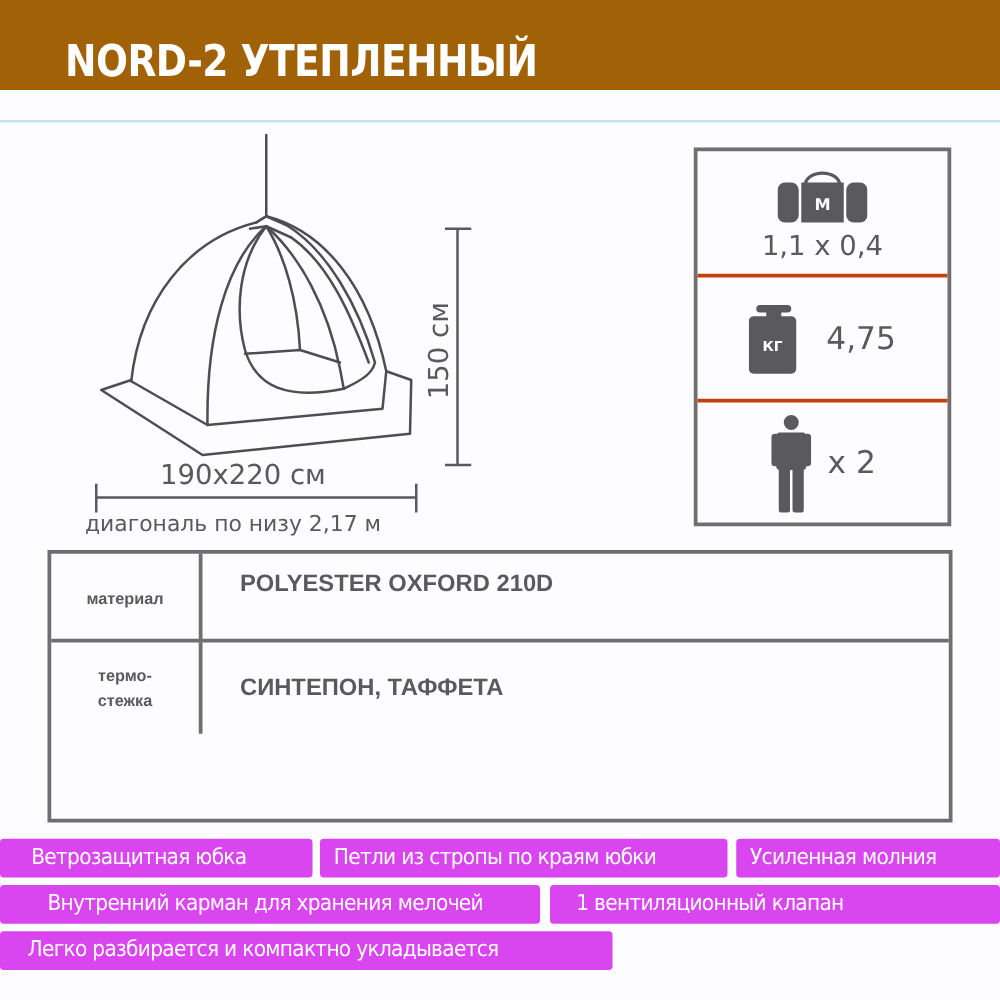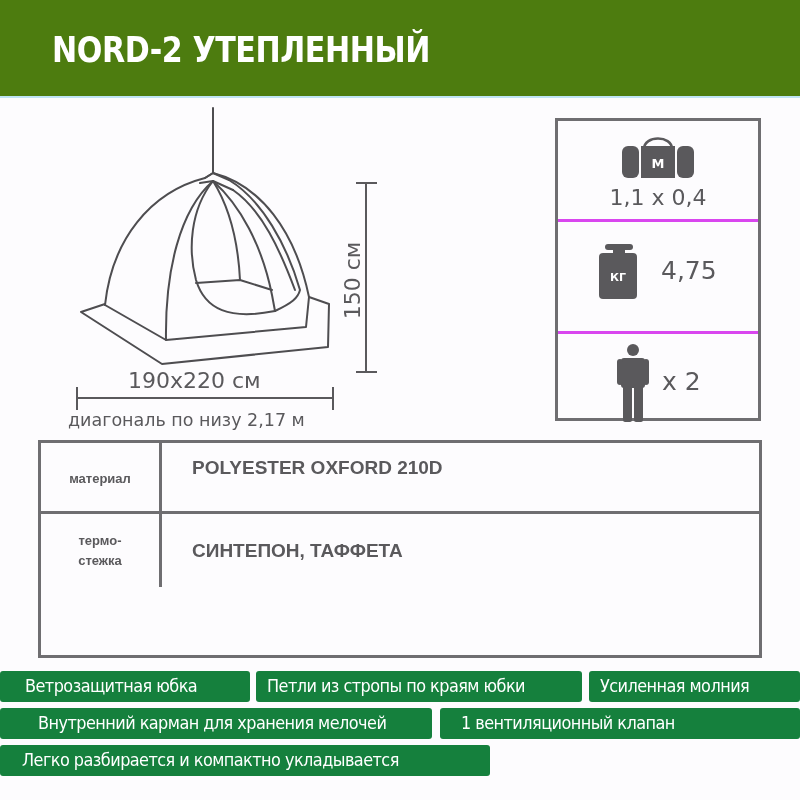--- a/index.html
+++ b/index.html
@@ -1,52 +1,52 @@
 <!DOCTYPE html>
 <html><head>
 <meta charset="utf-8">
 <style>
   * { box-sizing: border-box; margin: 0; padding: 0; }
   html, body { width: 800px; height: 800px; background: #fdfcfe; overflow: hidden; }
   body { position: relative; font-family: "Liberation Sans", sans-serif; color: #5a595c; }
 
-  .header { position: absolute; left: 0; top: 0; width: 800px; height: 96px; background: #4d7c0f; }
+  .header { position: absolute; left: 0; top: 0; width: 800px; height: 72px; background: #a16207; }
   .header .title { position: absolute; left: 52px; top: 30px; font-family: "DejaVu Sans", sans-serif; font-weight: bold; font-size: 35px; letter-spacing: -0.5px; color: #ffffff; transform: scaleX(0.86); transform-origin: left center; white-space: nowrap; }
   .header-line { position: absolute; left: 0; top: 96px; width: 800px; height: 2px; background: #bfe4f5; }
 
   .drawing { position: absolute; left: 0; top: 98px; width: 400px; height: 340px; }
   .dim-text { position: absolute; font-family: "DejaVu Sans", sans-serif; color: #5a595c; white-space: nowrap; }
   .dim-width { left: 128px; top: 270px; font-size: 22px; }
   .dim-height { left: 292px; top: 170px; font-size: 22px; transform: rotate(-90deg); transform-origin: center; width: 120px; text-align: center; }
   .dim-diag { left: 68px; top: 312px; font-size: 17.5px; }
 
   .specs { position: absolute; left: 555px; top: 118px; width: 206px; height: 303px; border: 3px solid #6f6e71; }
   .spec-cell { position: absolute; left: 0; width: 200px; height: 101px; }
-  .spec-cell + .spec-cell { border-top: 3px solid #d946ef; }
+  .spec-cell + .spec-cell { border-top: 3px solid #c2410c; }
   .spec-size { top: 0; height: 101px; }
   .spec-weight { top: 98px; height: 103px; }
-  .spec-persons { top: 198px; height: 99px; margin-top: 12px; }
+  .spec-persons { top: 198px; height: 99px; }
   .spec-value { position: absolute; font-family: "DejaVu Sans", sans-serif; font-size: 22px; color: #5a595c; white-space: nowrap; }
   .spec-size .spec-value { left: 0; width: 200px; text-align: center; top: 64px; }
   .spec-weight .spec-value { left: 103px; top: 34px; font-size: 25px; }
   .spec-persons .spec-value { left: 104px; top: 33px; font-size: 25px; }
   .icon { position: absolute; }
 
   .materials { position: absolute; left: 38px; top: 440px; width: 724px; height: 218px; border: 3px solid #6f6e71; }
   .mat-row { position: absolute; left: 0; width: 718px; display: flex; }
   .mat-row + .mat-row { border-top: 3px solid #6f6e71; }
   .mat-row.r1 { top: 0; height: 71px; }
   .mat-row.r2 { top: 68px; height: 76px; }
   .mat-row.r3 { top: 141px; height: 71px; }
   .mat-label { width: 121px; border-right: 3px solid #6f6e71; display: flex; align-items: center; justify-content: center; text-align: center; font-weight: bold; font-size: 13px; line-height: 20px; color: #5a595c; }
   .mat-value { flex: 1; display: flex; flex-direction: column; justify-content: center; padding-left: 30px; font-weight: bold; font-size: 19px; line-height: 23px; color: #5a595c; }
   .mat-row.r1 .mat-value { justify-content: flex-start; padding-top: 13px; }
   .mat-row.r3 .mat-value { justify-content: flex-start; padding-top: 23px; }
 
-  .tag { position: absolute; height: 31px; background: #15803d; border-radius: 3px; color: #ffffff; font-size: 17.5px; line-height: 31px; white-space: nowrap; padding-left: 25px; font-family: "DejaVu Sans", sans-serif; letter-spacing: -0.6px; }
+  .tag { position: absolute; height: 31px; background: #d946ef; border-radius: 3px; color: #ffffff; font-size: 17.5px; line-height: 31px; white-space: nowrap; padding-left: 25px; font-family: "DejaVu Sans", sans-serif; letter-spacing: -0.6px; }
   .tag span { display: inline-block; transform: scaleX(0.92); transform-origin: left center; }
 </style>
 </head>
 <body>
 
 <div class="header">
   <div class="title">NORD-2  УТЕПЛЕННЫЙ</div>
 </div>
 <div class="header-line"></div>
 

